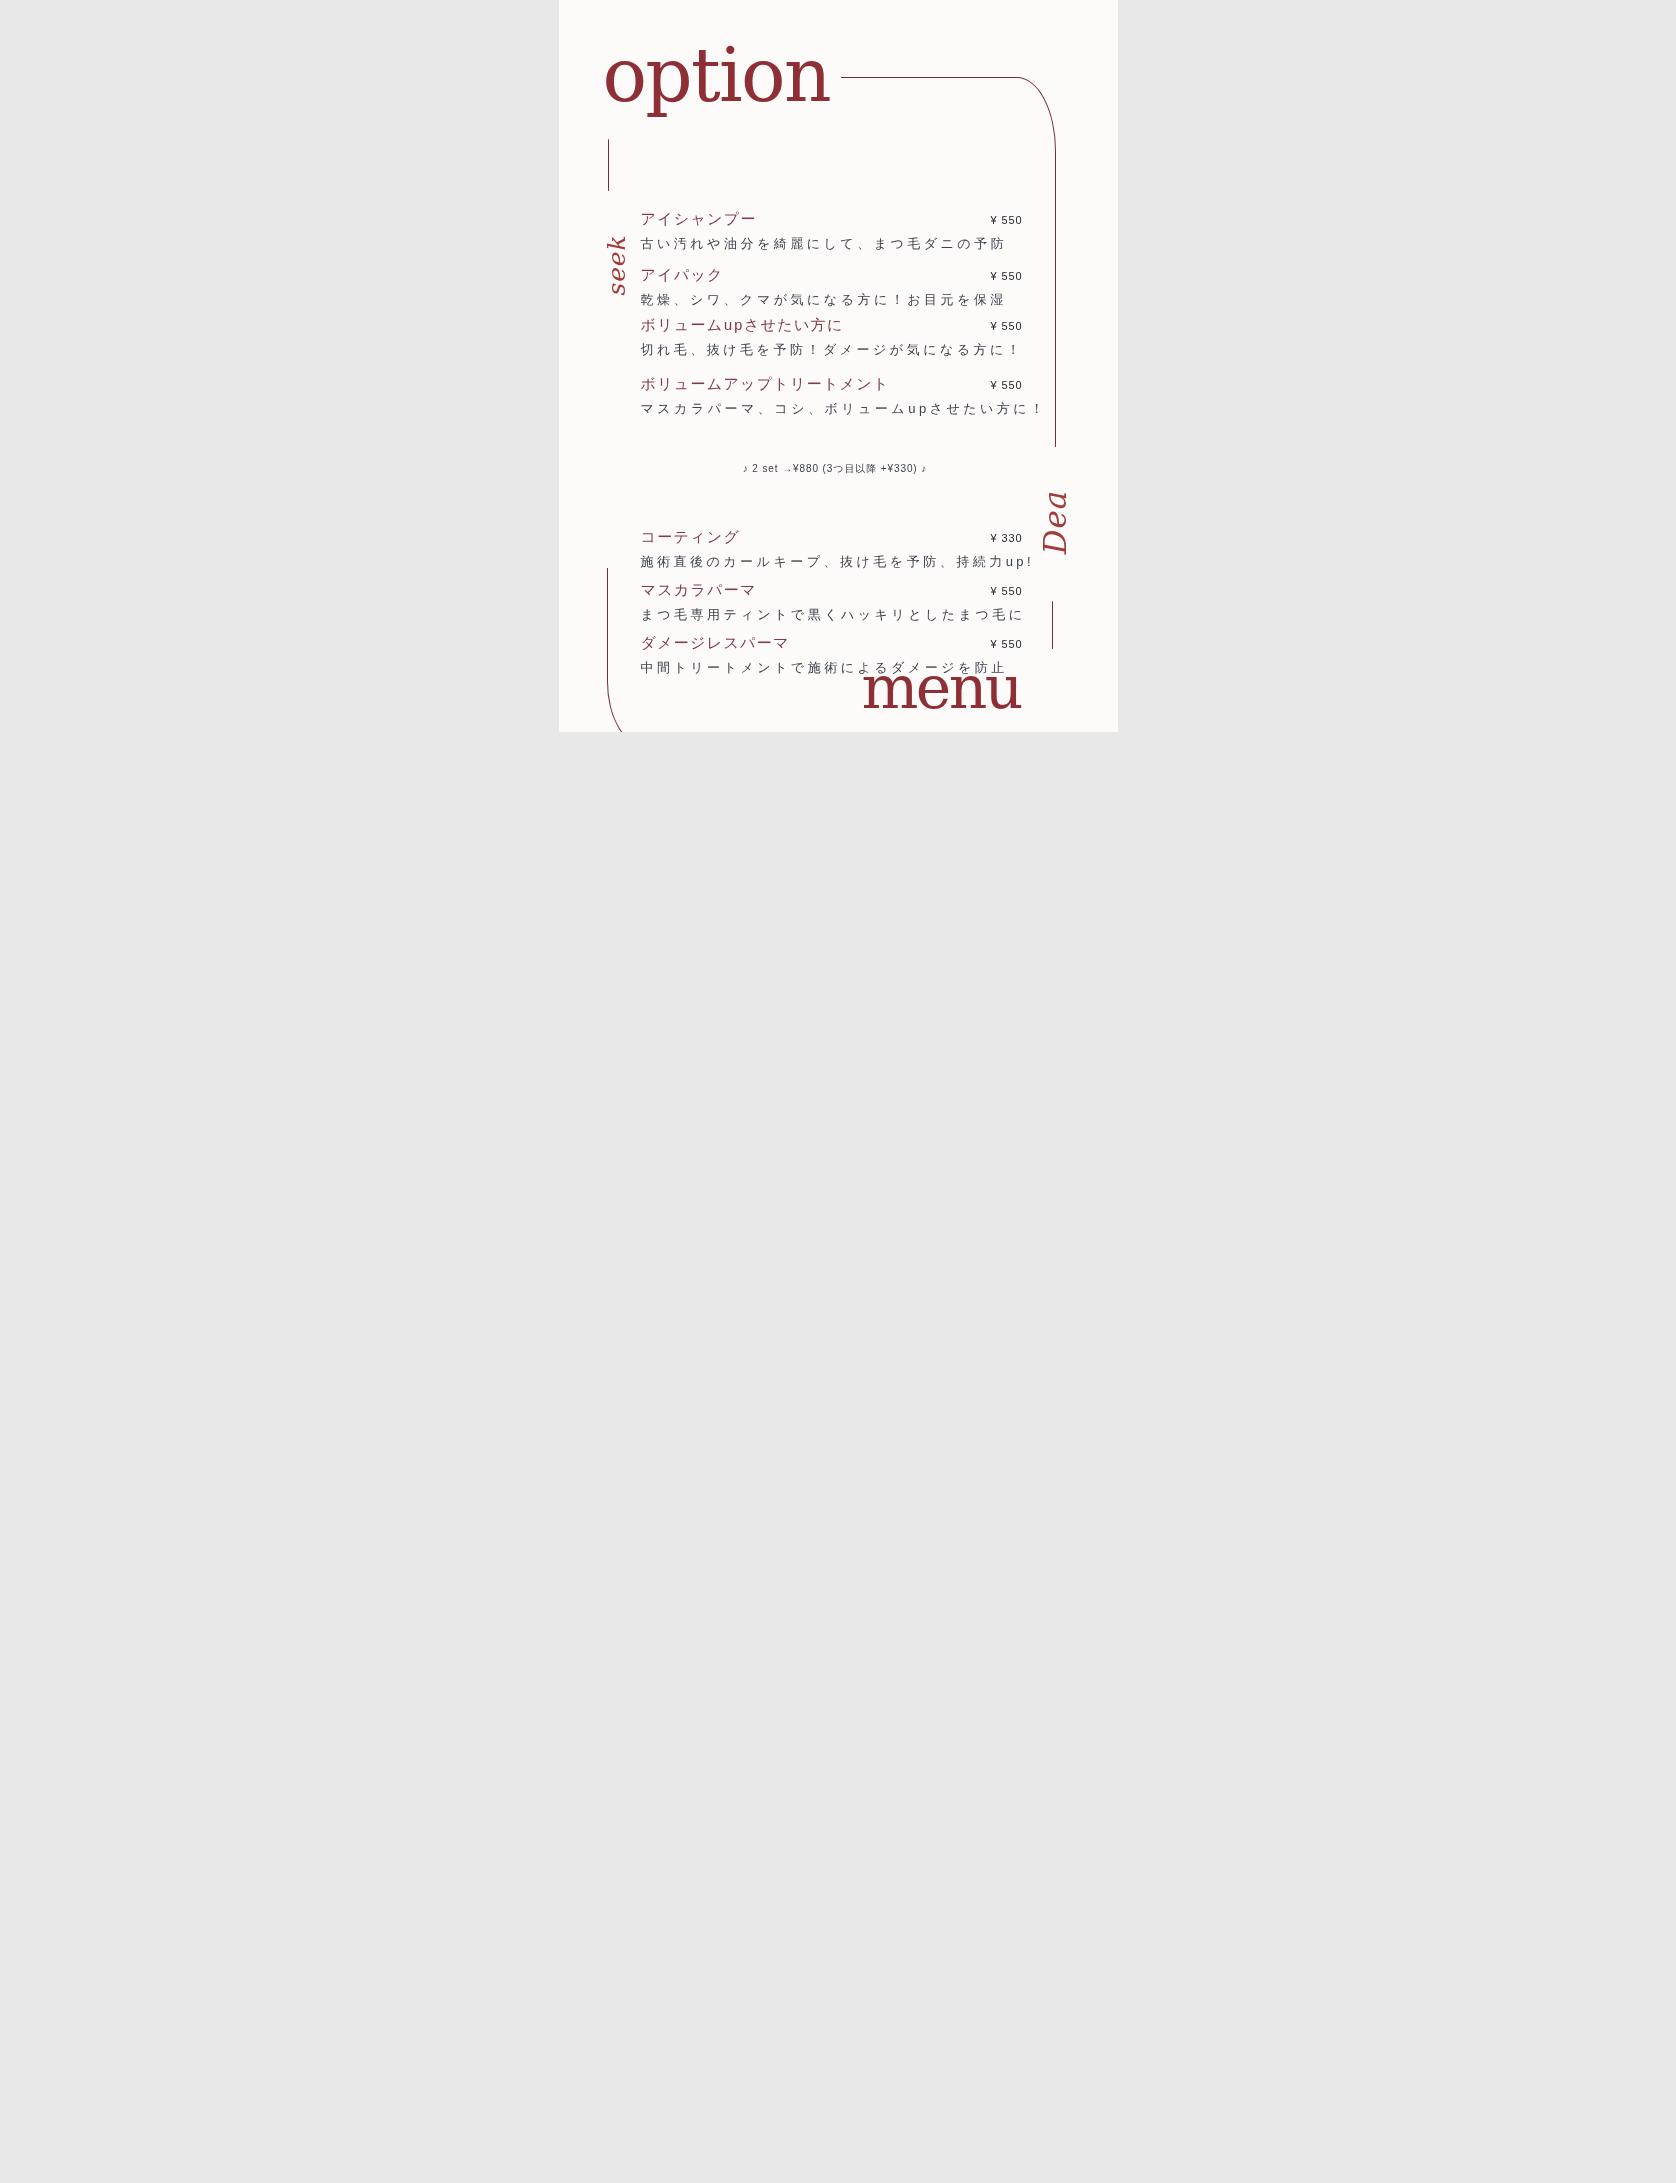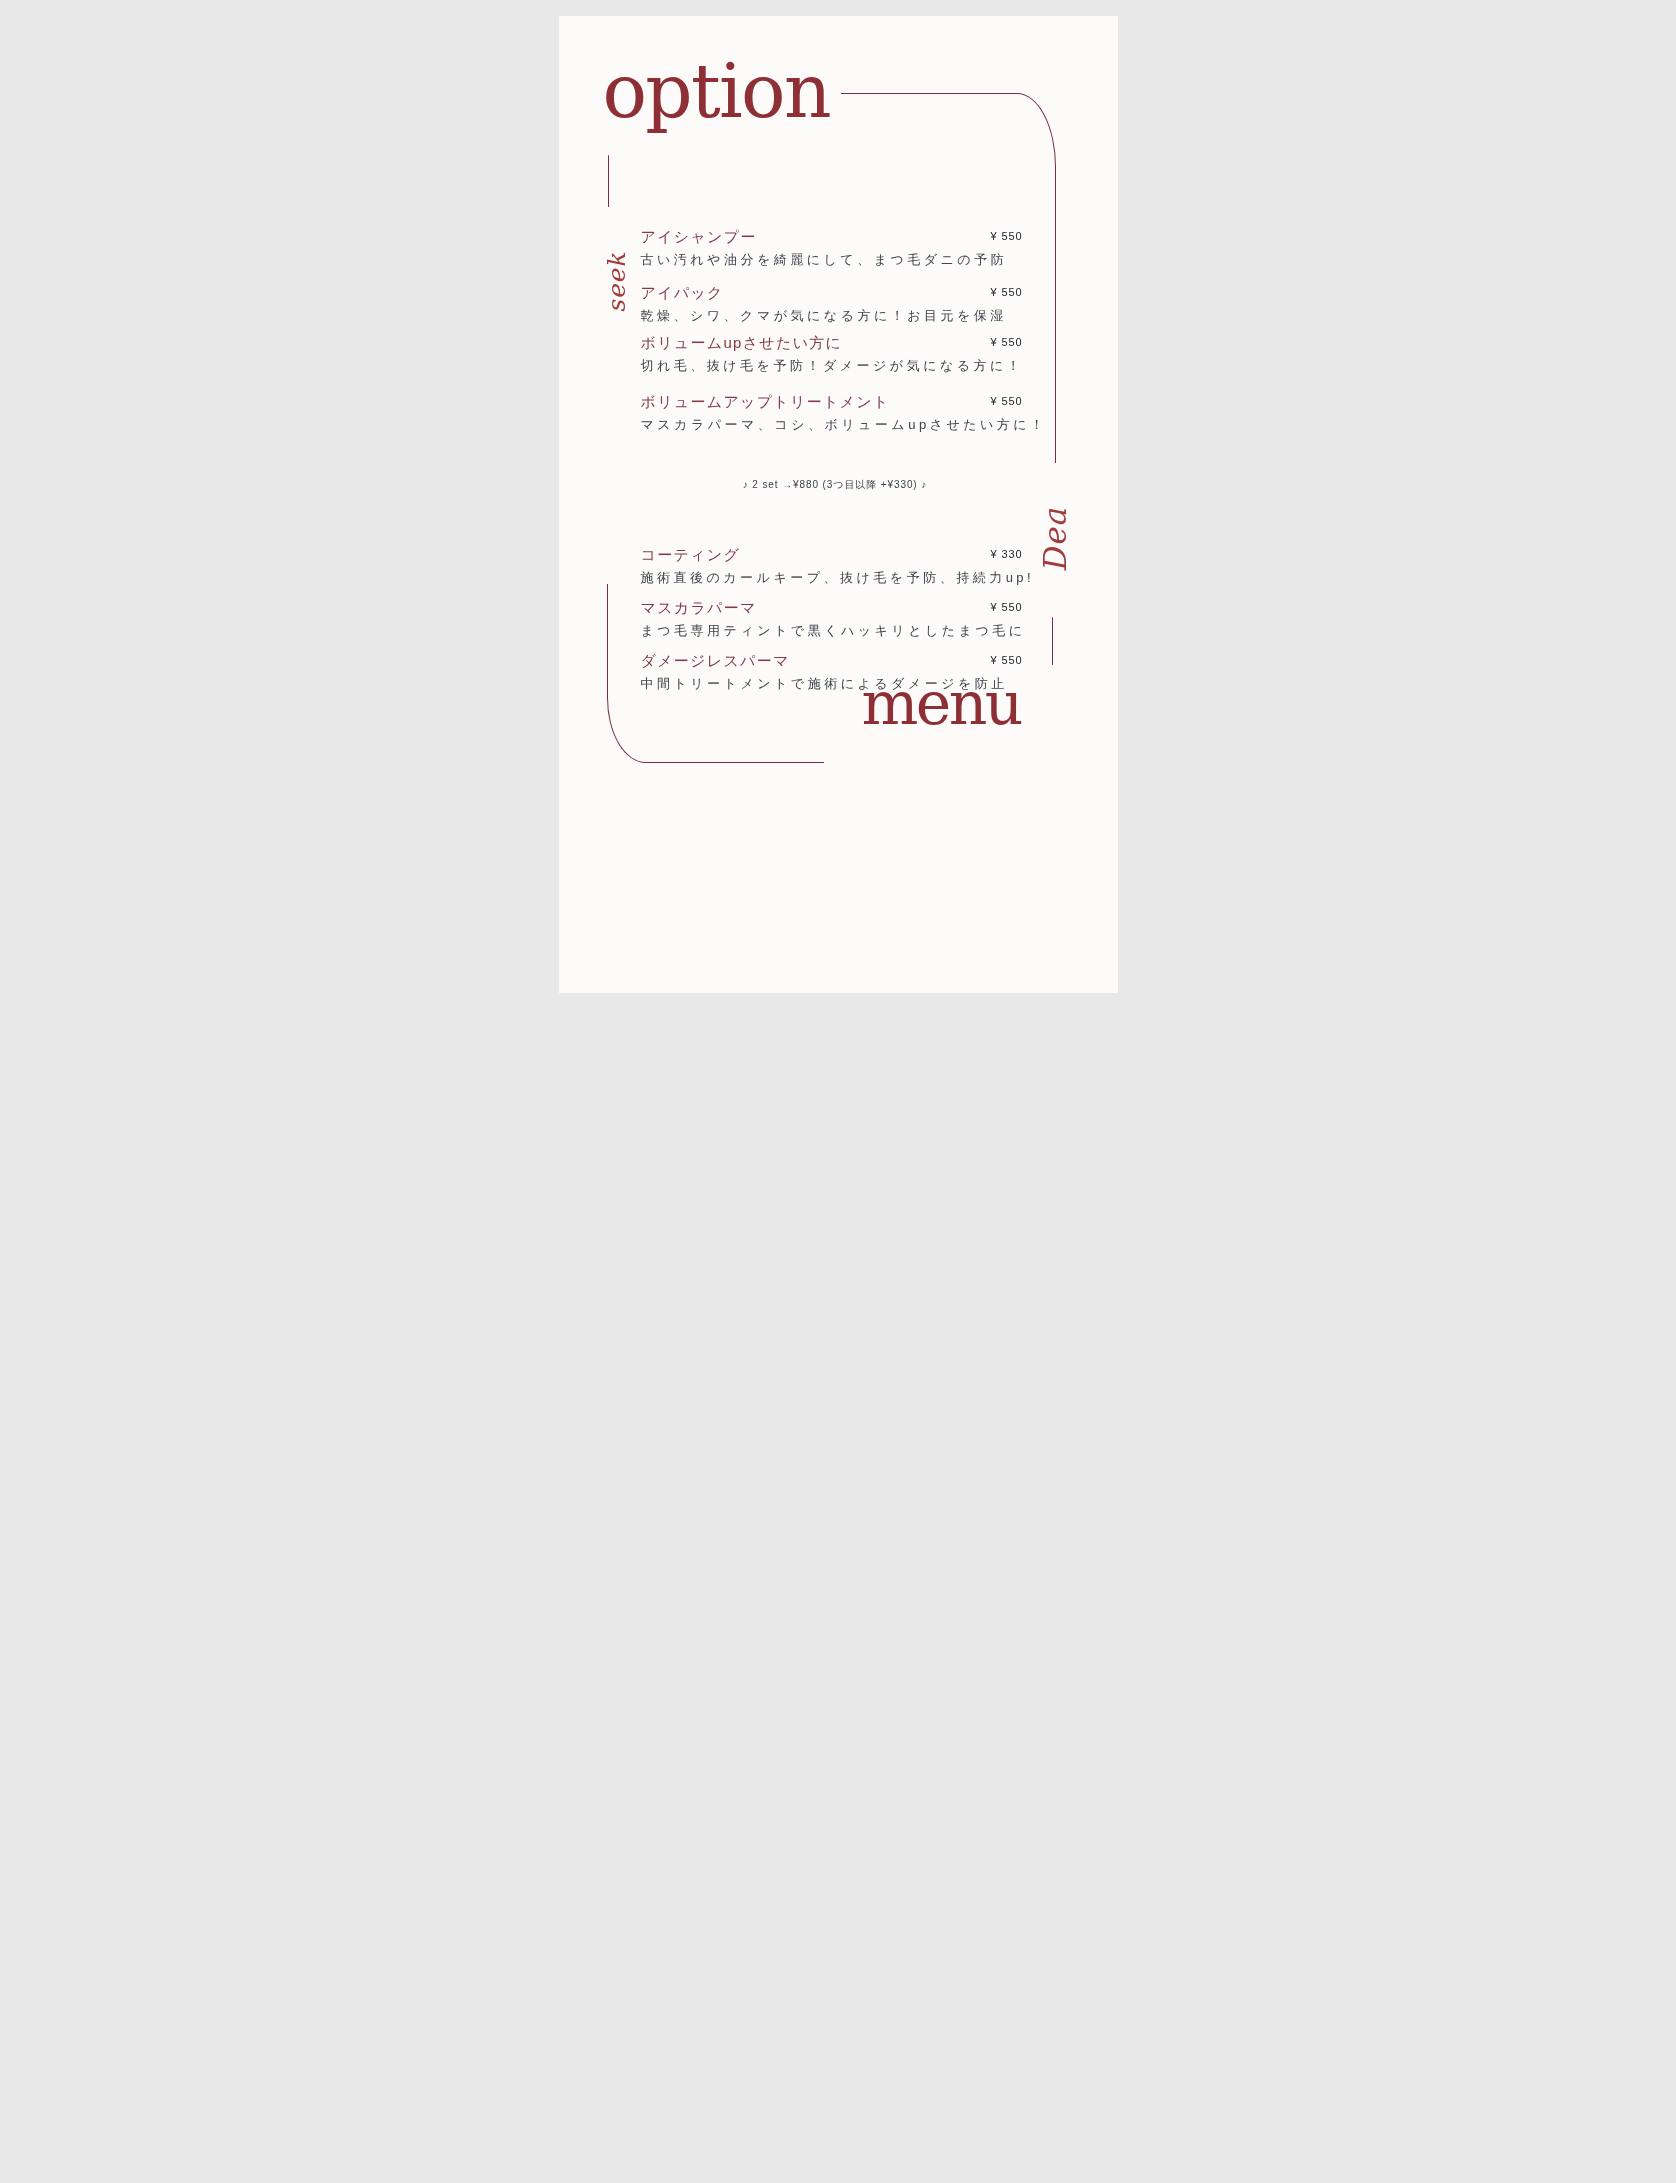--- a/index.html
+++ b/index.html
@@ -1,19 +1,19 @@
 <!DOCTYPE html>
 <html style="font-size:7px"><head>
 <meta charset="utf-8">
 <style>
   html,body{margin:0;padding:0;background:#e8e8e8;}
   .page{
     position:relative;
-    width:559px;height:977px;
-    margin:16px auto;
+    width:559px;height:732px;
+    margin:0 auto;
     background:#fcfbfa;
     overflow:hidden;
     font-family:"Liberation Sans", sans-serif;
   }
   
   .border-tr{
     position:absolute;left:282px;top:77px;width:214px;height:369px;
     border-top:1.3px solid #73303a;border-right:1.3px solid #73303a;
     border-top-right-radius:39px 74px;
   }
@@ -56,21 +56,21 @@
   .row{position:absolute;left:82px;right:91px;}
   .g1 .row:nth-child(1){top:213px;}
   .g1 .row:nth-child(2){top:269px;}
   .g1 .row:nth-child(3){top:319px;}
   .g1 .row:nth-child(4){top:378px;}
   .g2 .row:nth-child(1){top:531px;}
   .g2 .row:nth-child(2){top:584px;}
   .g2 .row:nth-child(3){top:637px;}
   .item-name{
     font-size:15px;color:#823b42;letter-spacing:1.3px;
-    line-height:1.1;white-space:nowrap;
+    line-height:1.1;white-space:nowrap;font-family:Liberation Mono, monospace;
   }
   .item-desc{
     margin-top:6.1px;font-size:13px;color:#3d424b;letter-spacing:3.5px;
     line-height:1.2;white-space:nowrap;
   }
   .item-price{
     position:absolute;right:4px;top:0.9px;
     font-family:Liberation Sans, sans-serif;
     font-size:11px;color:#25282e;letter-spacing:0.9px;white-space:nowrap;
   }

